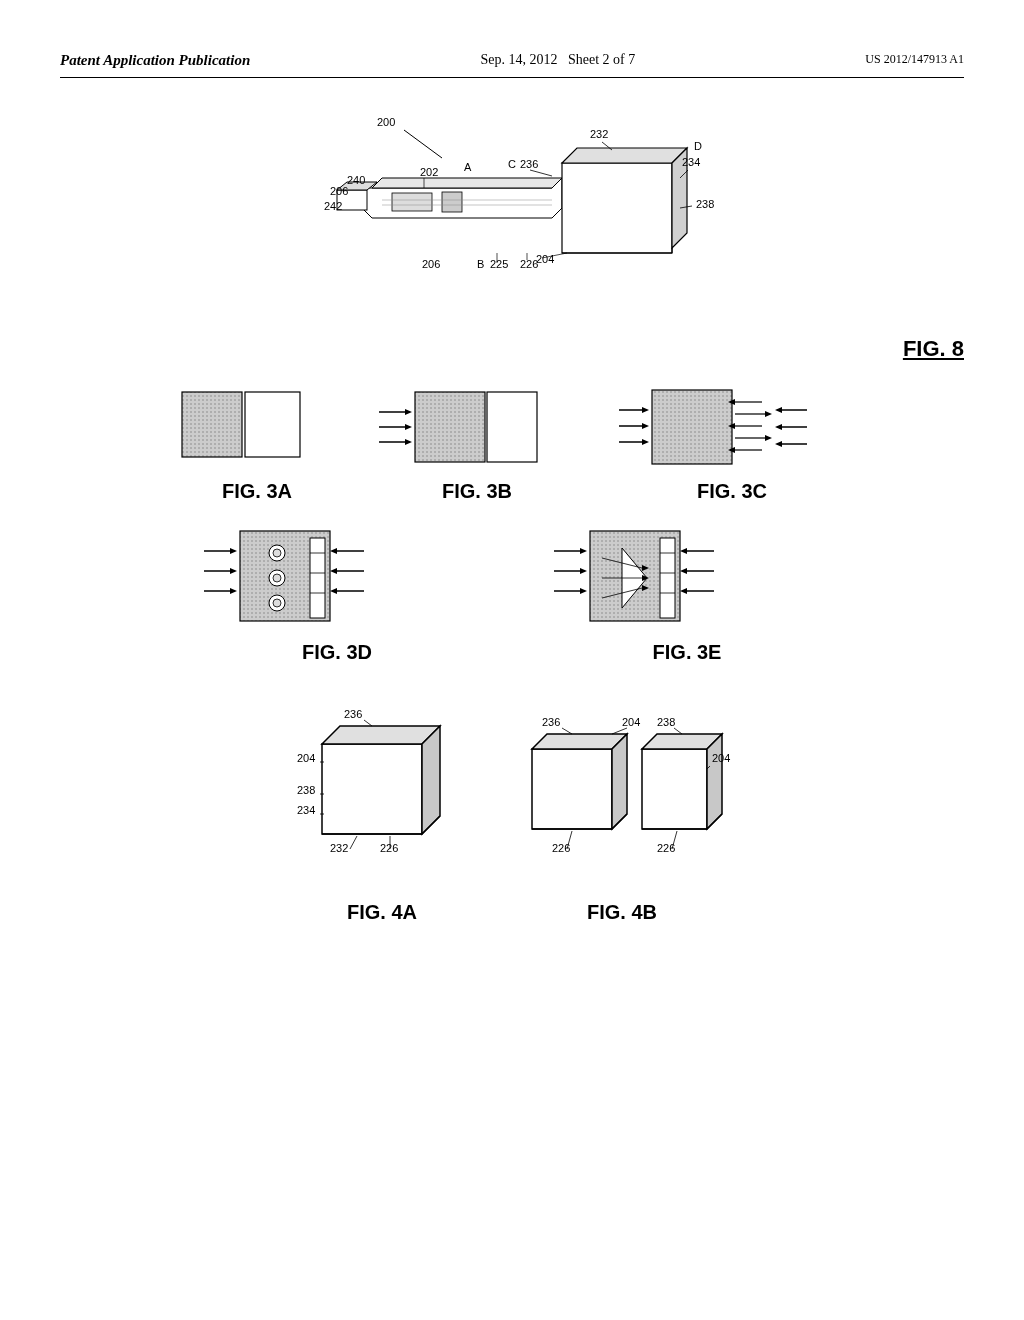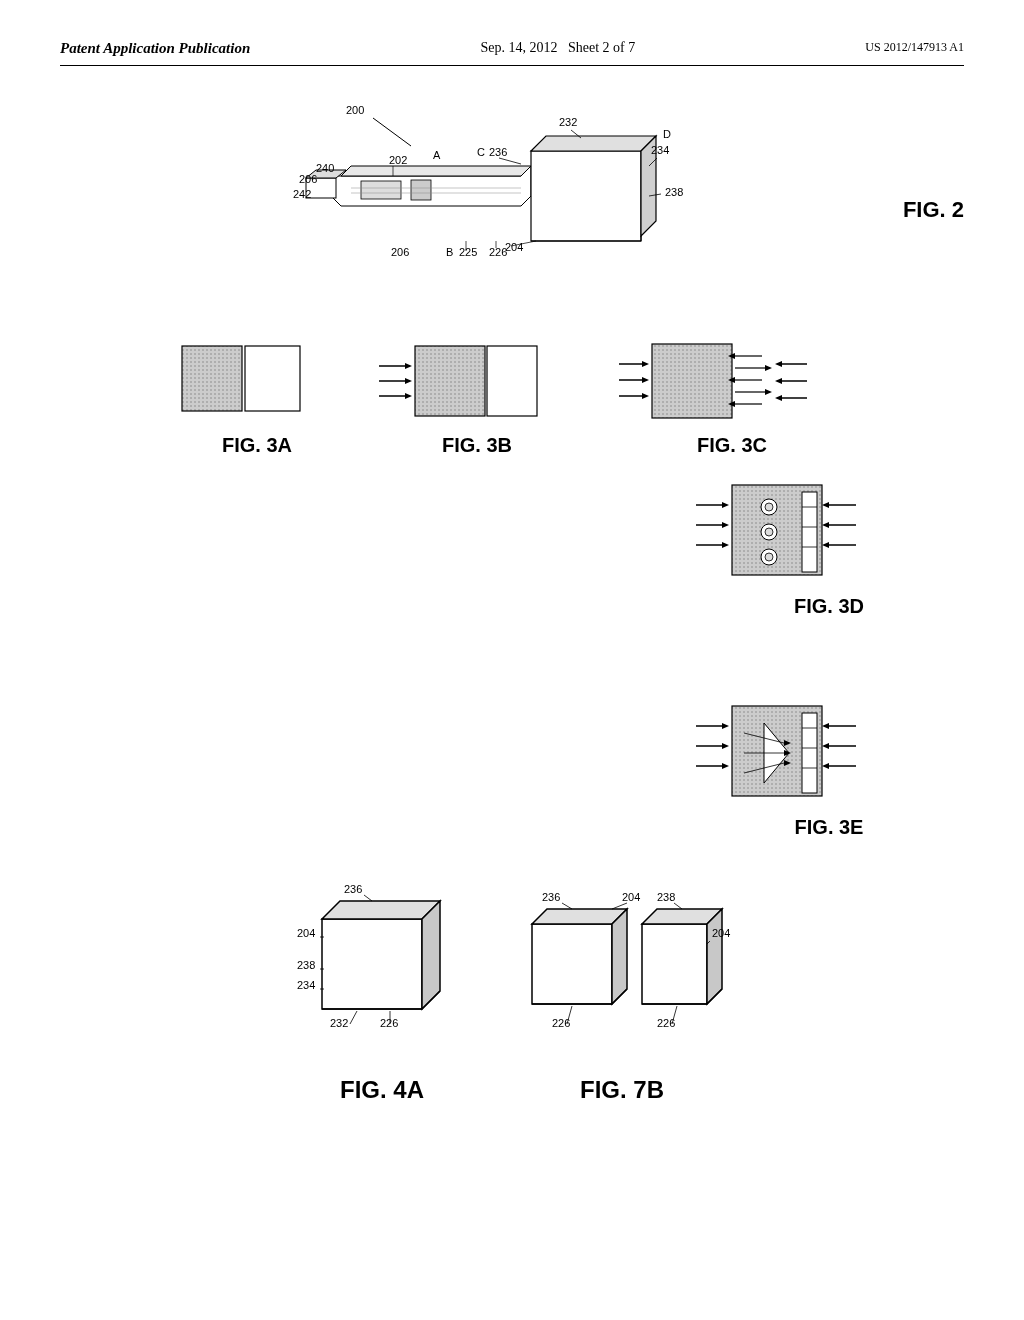--- a/index.html
+++ b/index.html
@@ -10,21 +10,21 @@
       height: 1320px;
       overflow: hidden;
       position: relative;
     }
 
     .page {
       width: 1024px;
       height: 1320px;
       background: #fff;
       position: relative;
-      padding: 40px 60px;
+      padding: 52px 60px;
     }
 
     
     .header {
       display: flex;
       justify-content: space-between;
       align-items: flex-start;
       border-bottom: 1px solid #000;
       padding-bottom: 8px;
       margin-bottom: 30px;
@@ -50,22 +50,23 @@
     .figures-container {
       display: flex;
       flex-direction: column;
       align-items: center;
       gap: 20px;
     }
 
     .figure-section {
       width: 100%;
       display: flex;
-      flex-direction: row;
-      align-items: center;
+      flex-direction: column;
+      align-items: flex-end;
+      text-decoration: underline;
     }
 
     .figure-label {
       font-size: 22px;
       font-weight: bold;
       margin-top: 8px;
       font-family: Arial, sans-serif;
     }
 
     
@@ -98,21 +99,21 @@
     }
 
     .fig3-item .figure-label {
       font-size: 20px;
       text-align: right;
     }
 
     
     .fig3de-row {
       display: flex;
-      flex-direction: column;
+      flex-direction: row;
       justify-content: center;
       gap: 80px;
       align-items: flex-end;
       width: 100%;
     }
 
     
     .fig4-row {
       display: flex;
       flex-direction: row;
@@ -123,21 +124,21 @@
       margin-top: 20px;
     }
 
     .fig4-item {
       display: flex;
       flex-direction: column;
       align-items: center;
     }
 
     .fig4-item .figure-label {
-      font-size: 24px;
+      font-size: 20px;
       margin-top: 32px;
     }
 
     svg text {
       font-family: Arial, sans-serif;
       font-size: 11px;
     }
   </style>
 </head>
 <body>
@@ -220,21 +221,21 @@
           <text x="348" y="160" font-size="11" font-family="Arial">226</text>
 
           <text x="364" y="155" font-size="11" font-family="Arial">204</text>
 
           <line x1="252" y1="70" x2="252" y2="80" stroke="#000" stroke-width="0.7"></line>
           <line x1="325" y1="155" x2="325" y2="145" stroke="#000" stroke-width="0.7"></line>
           <line x1="355" y1="152" x2="355" y2="145" stroke="#000" stroke-width="0.7"></line>
           <line x1="370" y1="150" x2="395" y2="145" stroke="#000" stroke-width="0.7"></line>
         </svg>
       </div>
-      <div class="figure-label">FIG. 2</div>
+      <div class="figure-label">FIG. 8</div>
     </div>
 
     <div class="fig3-row">
 
       <div class="fig3-item">
         <svg width="160" height="90" viewBox="0 0 160 90" xmlns="http://www.w3.org/2000/svg">
 
           <rect x="5" y="10" width="60" height="65" fill="url(#stipple)" stroke="#000" stroke-width="1.2"></rect>
 
           <rect x="68" y="10" width="55" height="65" fill="#fff" stroke="#000" stroke-width="1.2"></rect>
@@ -477,20 +478,20 @@
 
           <text x="200" y="58" font-size="11" font-family="Arial">204</text>
           <line x1="198" y1="62" x2="195" y2="65" stroke="#000" stroke-width="0.8"></line>
 
           <text x="40" y="148" font-size="11" font-family="Arial">226</text>
           <line x1="55" y1="145" x2="60" y2="127" stroke="#000" stroke-width="0.8"></line>
 
           <text x="145" y="148" font-size="11" font-family="Arial">226</text>
           <line x1="160" y1="145" x2="165" y2="127" stroke="#000" stroke-width="0.8"></line>
         </svg>
-        <div class="figure-label">FIG. 7B</div>
+        <div class="figure-label">FIG. 4B</div>
       </div>
 
 
     </div>
 
   </div>
 </div>
 
 </body></html>

